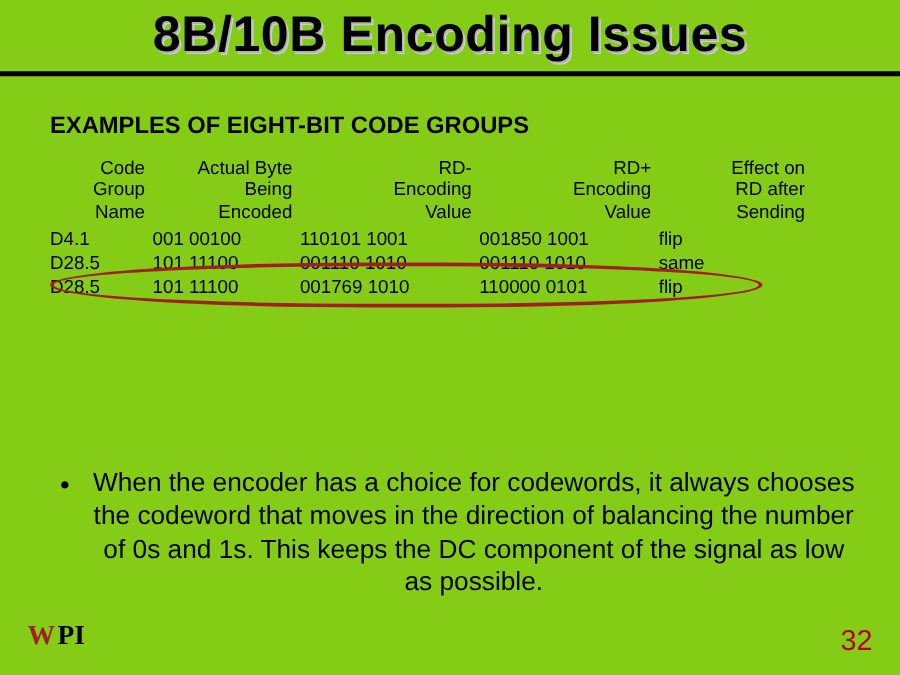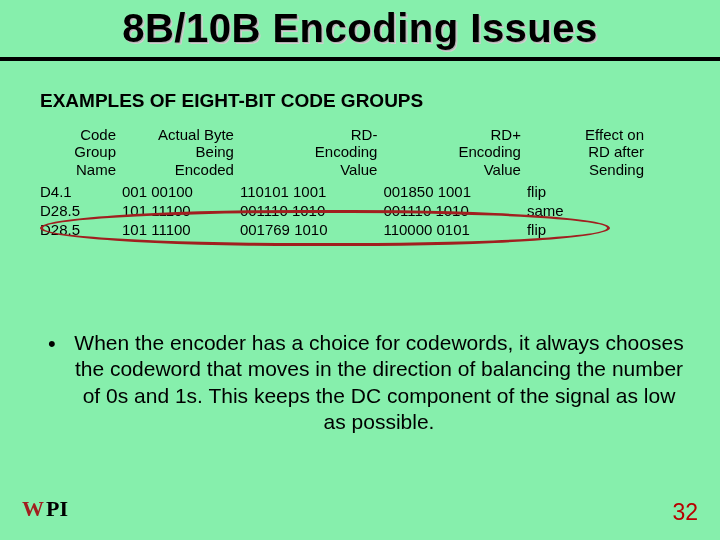--- a/index.html
+++ b/index.html
@@ -6,21 +6,21 @@
   html, body { width: 720px; height: 540px; overflow: hidden; }
   body {
     background: #fff;
     font-family: "Comic Sans MS", "Comic Sans", cursive, sans-serif;
     position: relative;
   }
   .slide {
     width: 720px;
     height: 540px;
     position: relative;
-    background: #86efac;
+    background: #84cc16;
   }
   .title-area {
     width: 100%;
     text-align: center;
     padding-top: 6px;
     padding-bottom: 2px;
   }
   .title {
     font-size: 40px;
     font-weight: bold;
@@ -84,20 +84,21 @@
   }
 
   .bullet-block {
     position: absolute;
     left: 48px;
     top: 330px;
     width: 640px;
   }
   .bullet-block ul {
     list-style: none;
+    margin-top: 44px;
   }
   .bullet-block li {
     position: relative;
     padding-left: 22px;
     font-size: 21px;
     line-height: 1.25;
     text-align: center;
     color: #000;
   }
   .bullet-block li::before {

